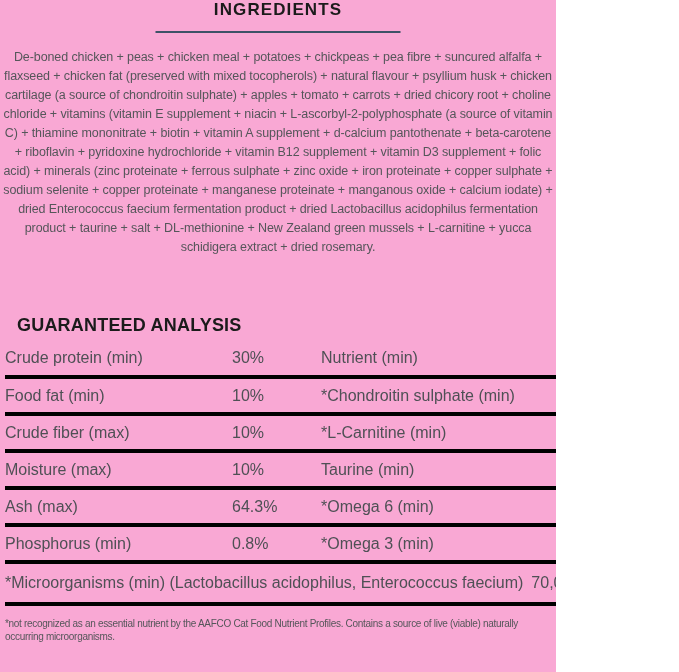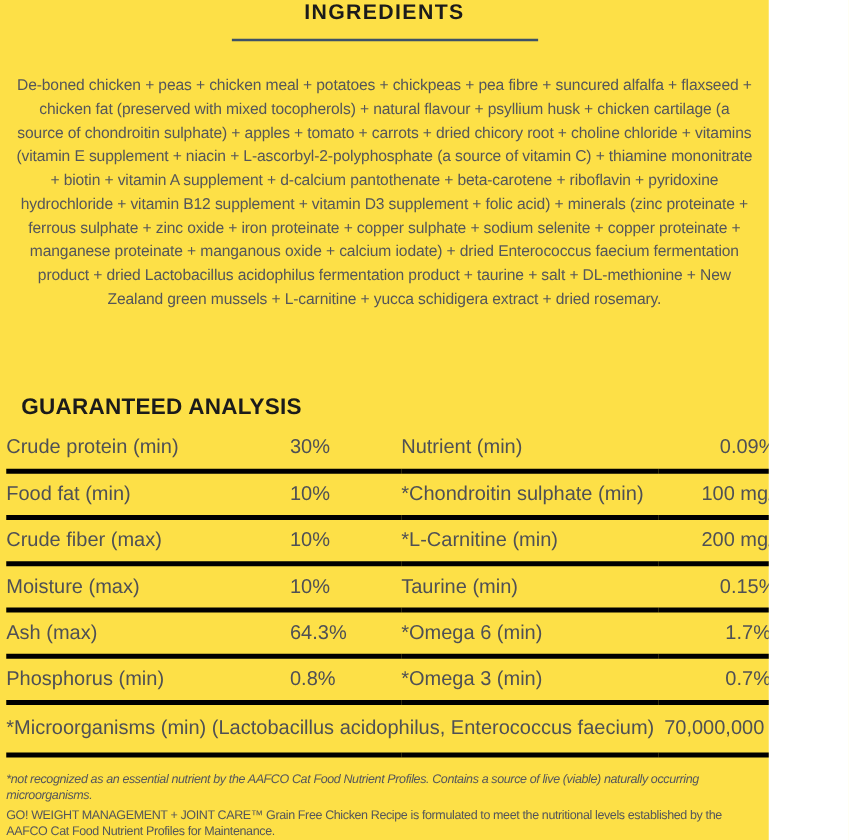--- a/index.html
+++ b/index.html
@@ -7,23 +7,23 @@
     padding: 0;
     background: #ffffff;
   }
   body {
     width: 679px;
     height: 672px;
     font-family: "Liberation Sans", sans-serif;
   }
   .page {
     position: relative;
-    width: 615px;
+    width: 556px;
     height: 672px;
-    background: #fde047;
+    background: #f9a8d4;
     overflow: hidden;
   }
   .ing-title {
     position: absolute;
     top: 0px;
     left: 0;
     right: 0;
     margin: 0;
     text-align: center;
     font-size: 17px;
@@ -38,21 +38,21 @@
     transform: translateX(-50%);
     width: 245px;
     height: 2px;
     background: #3e5267;
   }
   .ing-text {
     position: absolute;
     top: 47px;
     left: 1px;
     right: 1px;
-    margin: 12px;
+    margin: 1px;
     text-align: center;
     font-size: 12.5px;
     line-height: 19px;
     letter-spacing: -0.1px;
     color: #55565a;
   }
   .ga-title {
     position: absolute;
     top: 303px;
     left: 5px;
@@ -85,21 +85,20 @@
   .footnote {
     position: absolute;
     top: 617px;
     left: 5px;
     right: 4px;
     margin: 0;
     font-size: 10px;
     letter-spacing: -0.3px;
     line-height: 13px;
     color: #55565a;
-    font-style: italic;
   }
   .aafco {
     position: absolute;
     top: 646px;
     left: 5px;
     right: 8px;
     margin: 0;
     font-size: 10px;
     letter-spacing: -0.3px;
     line-height: 13px;
@@ -164,15 +163,14 @@
       </tr>
       <tr class="full">
         <td colspan="3">*Microorganisms (min) (Lactobacillus acidophilus, Enterococcus faecium)</td>
         <td class="val-center">70,000,000 CFU/lb</td>
       </tr>
     </tbody>
   </table>
 
   <p class="footnote">*not recognized as an essential nutrient by the AAFCO Cat Food Nutrient Profiles. Contains a source of live (viable) naturally occurring microorganisms.</p>
 
-  <p class="aafco">GO! WEIGHT MANAGEMENT + JOINT CARE™ Grain Free Chicken Recipe is formulated to meet the nutritional levels established by the AAFCO Cat Food Nutrient Profiles for Maintenance.</p>
 
 </div>
 
 </body></html>

